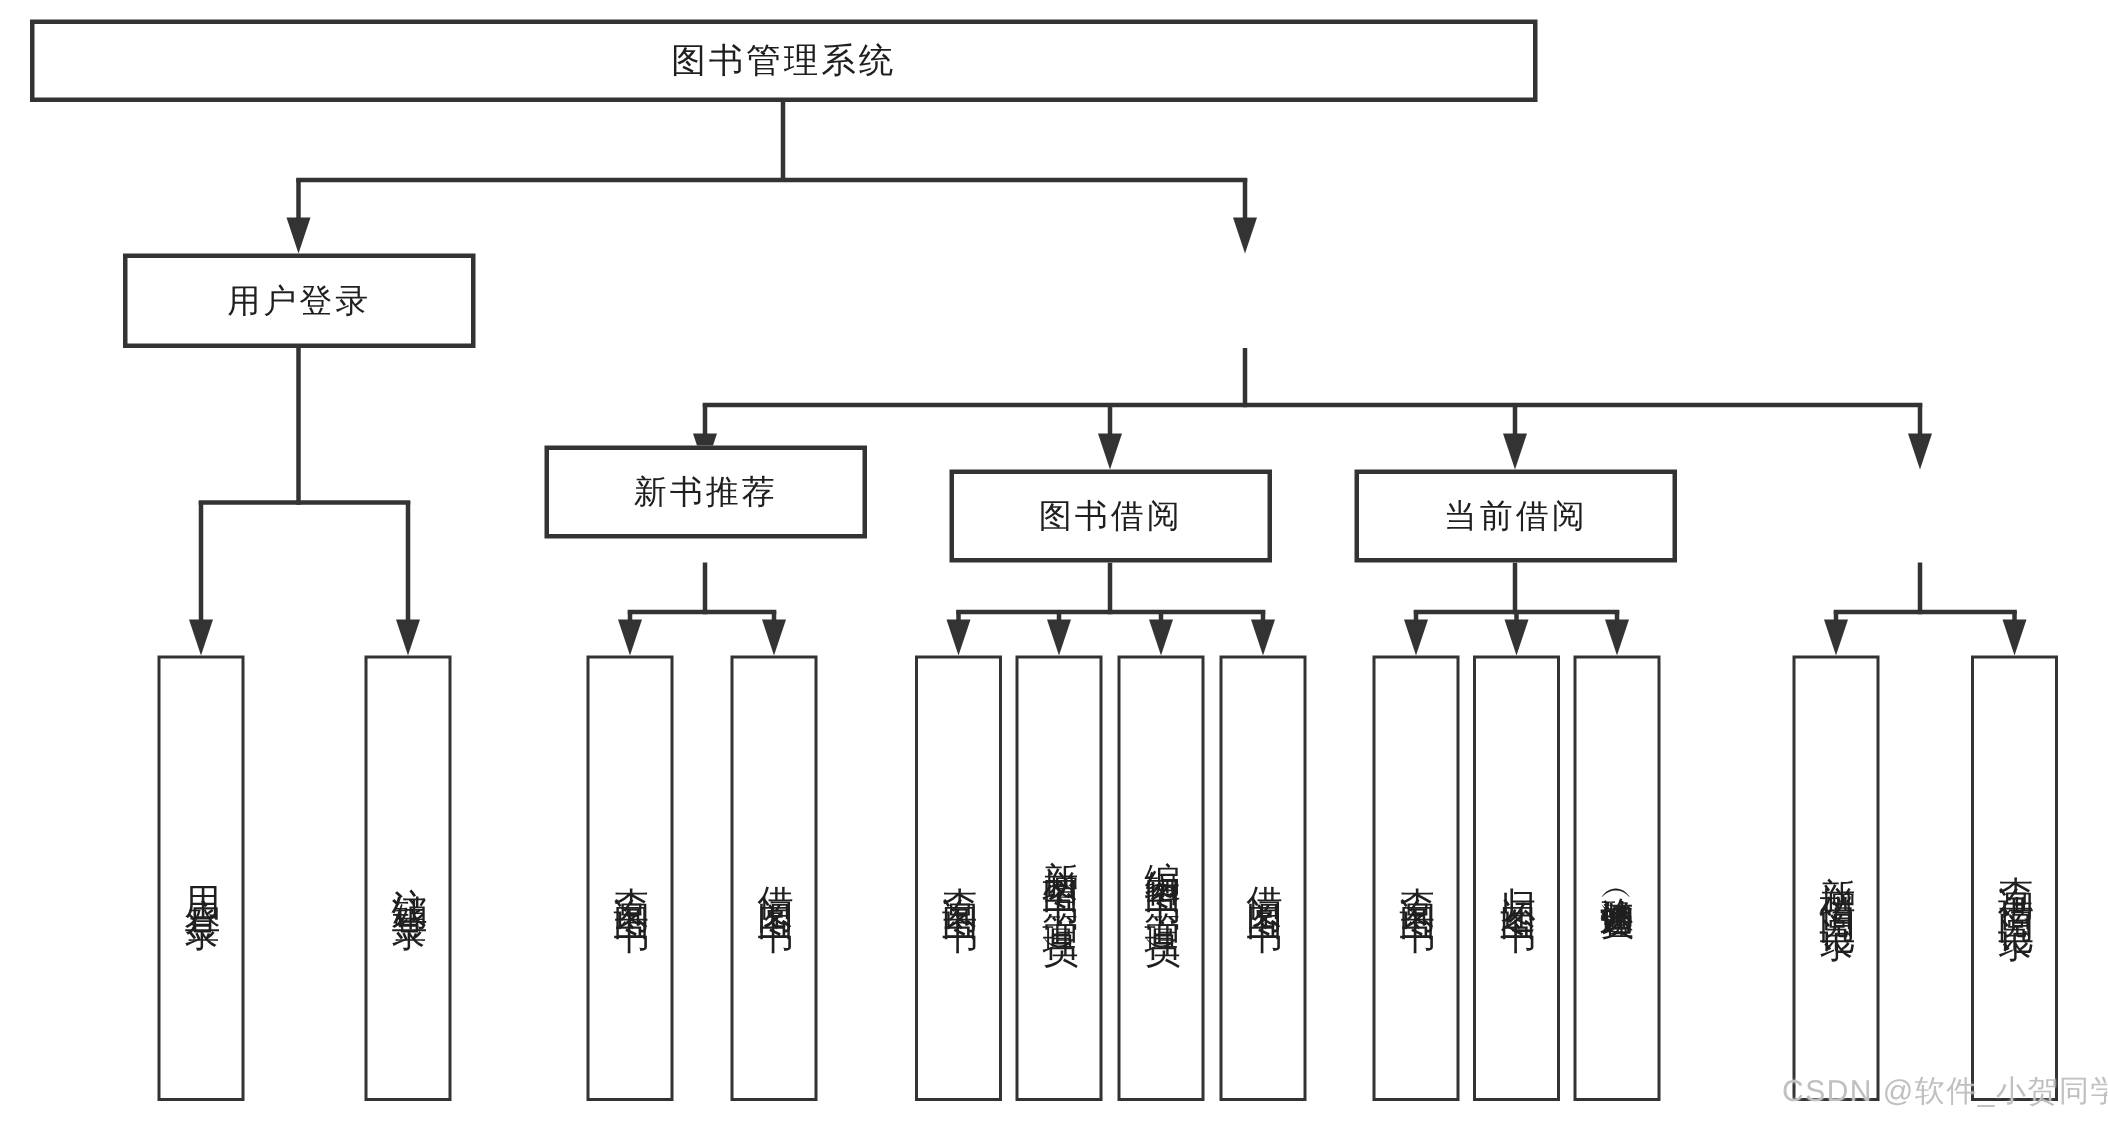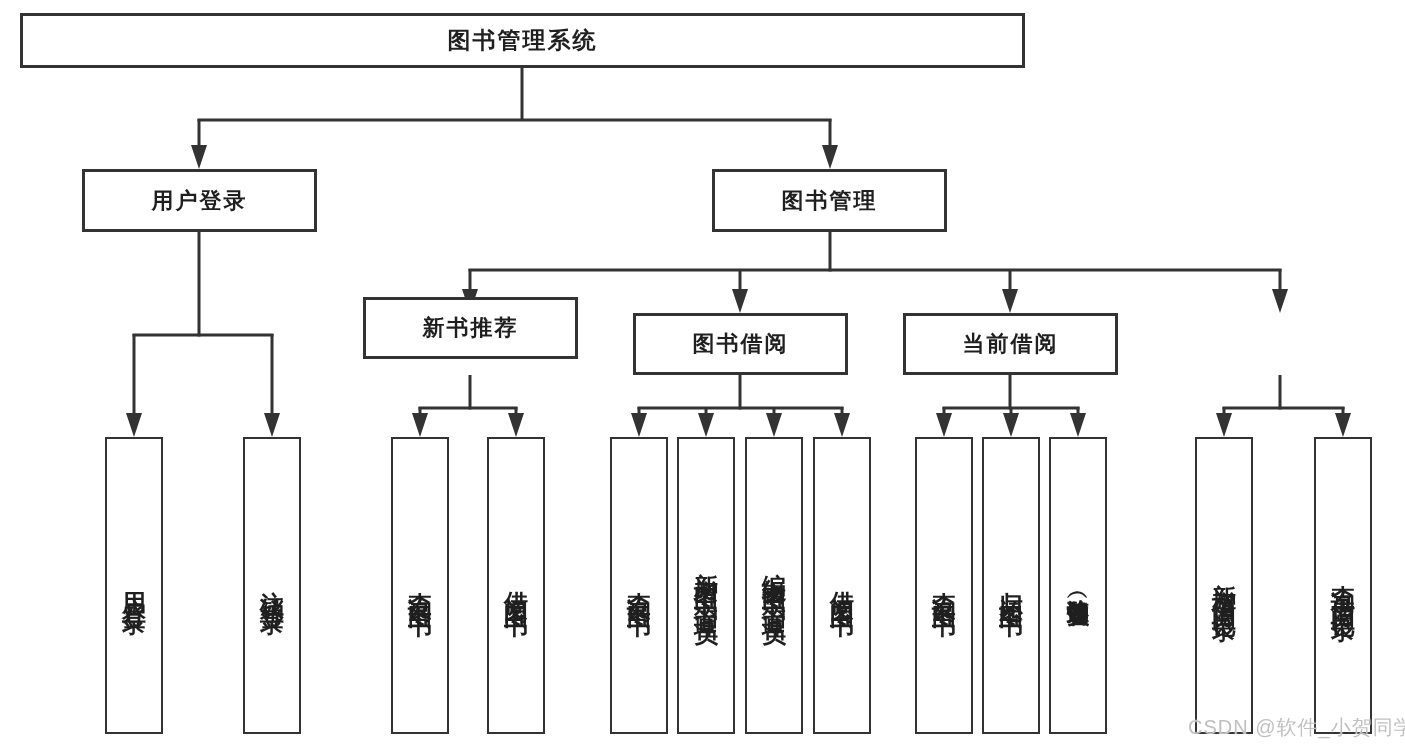--- a/index.html
+++ b/index.html
@@ -30,21 +30,20 @@
   .connectors polygon { fill: var(--line); }
   .node {
     position: absolute;
     background: var(--box_fill);
     border: 3px solid var(--box_border);
     display: flex;
     align-items: center;
     justify-content: center;
     color: var(--text);
     z-index: 1;
-    font-weight: bold;
   }
   .node.h span {
     font-size: 22px;
     letter-spacing: 2px;
     white-space: nowrap;
   }
   .node.root span { font-size: 23px; }
   .node.v { border-width: 2.5px; }
   .node.v span {
     writing-mode: vertical-lr;
@@ -151,23 +150,20 @@
     </g>
   </svg>
 
   <div class="node h root" style="left:20px;top:13px;width:1005px;height:55px">
     <span>图书管理系统</span>
   </div>
 
   <div class="node h" style="left:82px;top:169px;width:235px;height:63px">
     <span>用户登录</span>
   </div>
-  <div class="node h" style="left:712px;top:169px;width:235px;height:63px">
-    <span>图书管理</span>
-  </div>
 
   <div class="node h" style="left:363px;top:297px;width:215px;height:62px">
     <span>新书推荐</span>
   </div>
   <div class="node h" style="left:903px;top:313px;width:215px;height:62px">
     <span>当前借阅</span>
   </div>
   <div class="node h" style="left:633px;top:313px;width:215px;height:62px">
     <span>图书借阅</span>
   </div>

